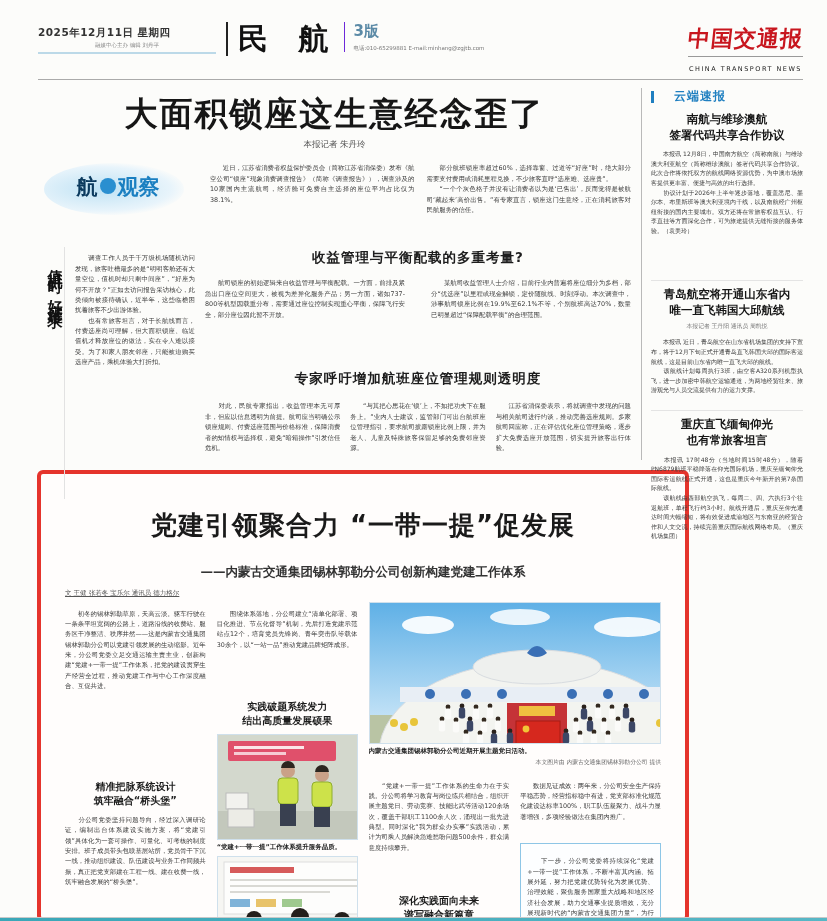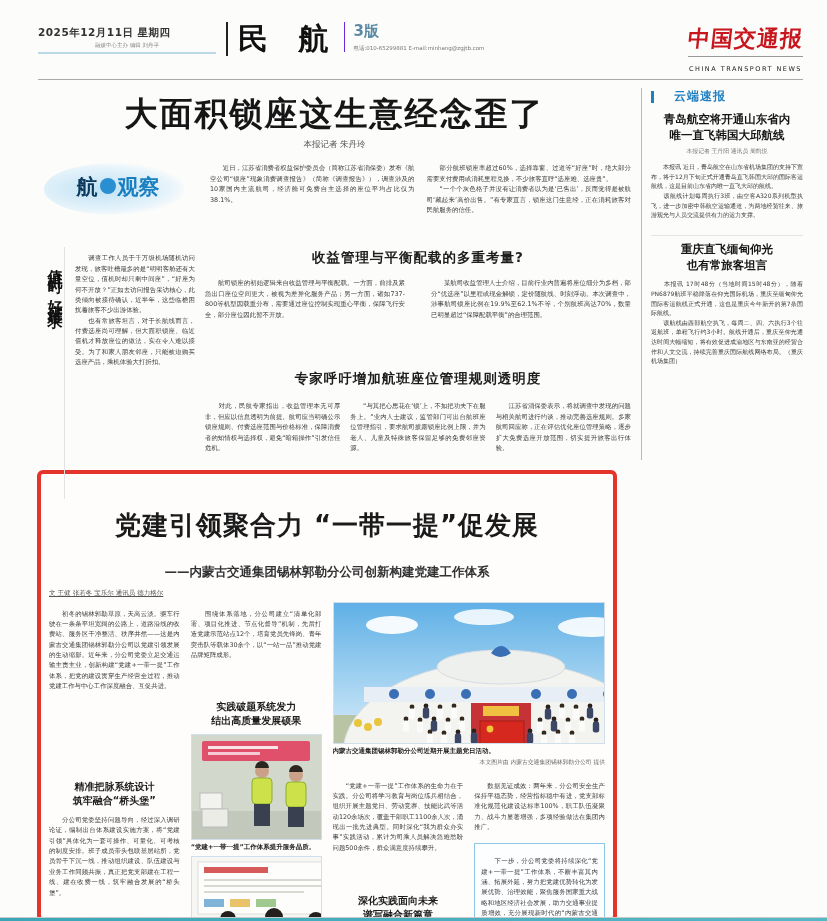--- a/index.html
+++ b/index.html
@@ -52,22 +52,22 @@
   .cloud-tag{display:flex;align-items:center;gap:20px;margin-bottom:6px;}
   .cloud-bar{width:3px;height:12px;background:#1f7fc0;}
   .cloud-label{font-size:12px;font-weight:900;color:#1f7fc0;letter-spacing:1px;}
   .side-art{border-bottom:1px solid #e4e4e4;padding-bottom:5px;margin-bottom:5px;}
   .side-art:last-child{border-bottom:none;}
   .side-title{font-size:11.5px;font-weight:900;color:#161616;text-align:center;line-height:1.4;
               white-space:pre-line;margin:2px 0 4px;}
   .side-byline{font-size:5.8px;color:#777;text-align:center;margin-bottom:3px;}
   .side-body{font-size:6px;line-height:1.6;text-align:justify;color:#3a3a3a;white-space:pre-line;overflow:hidden;}
   
-  .special{width:580px;margin:10px auto 0 37px;border:4px solid #e5342c;border-radius:6px;
-           background:#fffdfc;padding:12px 8px 10px;box-sizing:border-box;height:452px;overflow:hidden;}
+  .special{width:652px;margin:10px auto 0 37px;border:4px solid #e5342c;border-radius:6px;
+           background:#fffdfc;padding:12px 24px 10px;box-sizing:border-box;height:452px;overflow:hidden;}
   .sp-title{font-size:26px;font-weight:900;text-align:center;color:#1a1a1a;letter-spacing:1px;}
   .sp-subtitle{font-size:12.5px;font-weight:bold;text-align:center;color:#333;margin-top:5px;}
   .sp-byline{font-size:6.5px;color:#555;margin:8px 0 4px;text-decoration:underline;}
   .sp-grid{display:grid;grid-template-columns:1fr 1fr 1fr 1fr;
            grid-template-areas:"c1 c2 ph ph" "c1 c2 c3 c4";
            grid-template-rows:168px auto;column-gap:11px;row-gap:4px;height:352px;overflow:hidden;}
   .sp-c1{grid-area:c1;overflow:hidden;}
   .sp-c2{grid-area:c2;overflow:hidden;}
   .sp-ph{grid-area:ph;overflow:hidden;}
   .sp-c3{grid-area:c3;overflow:hidden;}
@@ -146,20 +146,26 @@
         </div>
       </div>
     </div>
 
     <aside class="sidebar">
       <div class="cloud-tag">
         <span class="cloud-bar"></span>
         <span class="cloud-label">云端速报</span>
       </div>
 
+      <article class="side-art">
+        <h3 class="side-title">南航与维珍澳航
+签署代码共享合作协议</h3>
+        <p class="side-body" style="height:120px;">　　本报讯 12月8日，中国南方航空（简称南航）与维珍澳大利亚航空（简称维珍澳航）签署代码共享合作协议。此次合作将依托双方的航线网络资源优势，为中澳市场旅客提供更丰富、便捷与高效的出行选择。
+　　协议计划于2026年上半年逐步落地，覆盖悉尼、墨尔本、布里斯班等澳大利亚境内干线，以及南航经广州枢纽衔接的国内主要城市。双方还将在常旅客权益互认、行李直挂等方面深化合作，可为旅途提供无缝衔接的服务体验。（袁美玲）</p>
+      </article>
 
       <article class="side-art">
         <h3 class="side-title">青岛航空将开通山东省内
 唯一直飞韩国大邱航线</h3>
         <div class="side-byline">本报记者 王丹阳 通讯员 周凯悦</div>
         <p class="side-body" style="height:62px;">　　本报讯 近日，青岛航空在山东省机场集团的支持下宣布，将于12月下旬正式开通青岛直飞韩国大邱的国际客运航线，这是目前山东省内唯一直飞大邱的航线。
 　　该航线计划每周执行3班，由空客A320系列机型执飞，进一步加密中韩航空运输通道，为两地经贸往来、旅游观光与人员交流提供有力的运力支撑。</p>
       </article>
 
       <article class="side-art">

